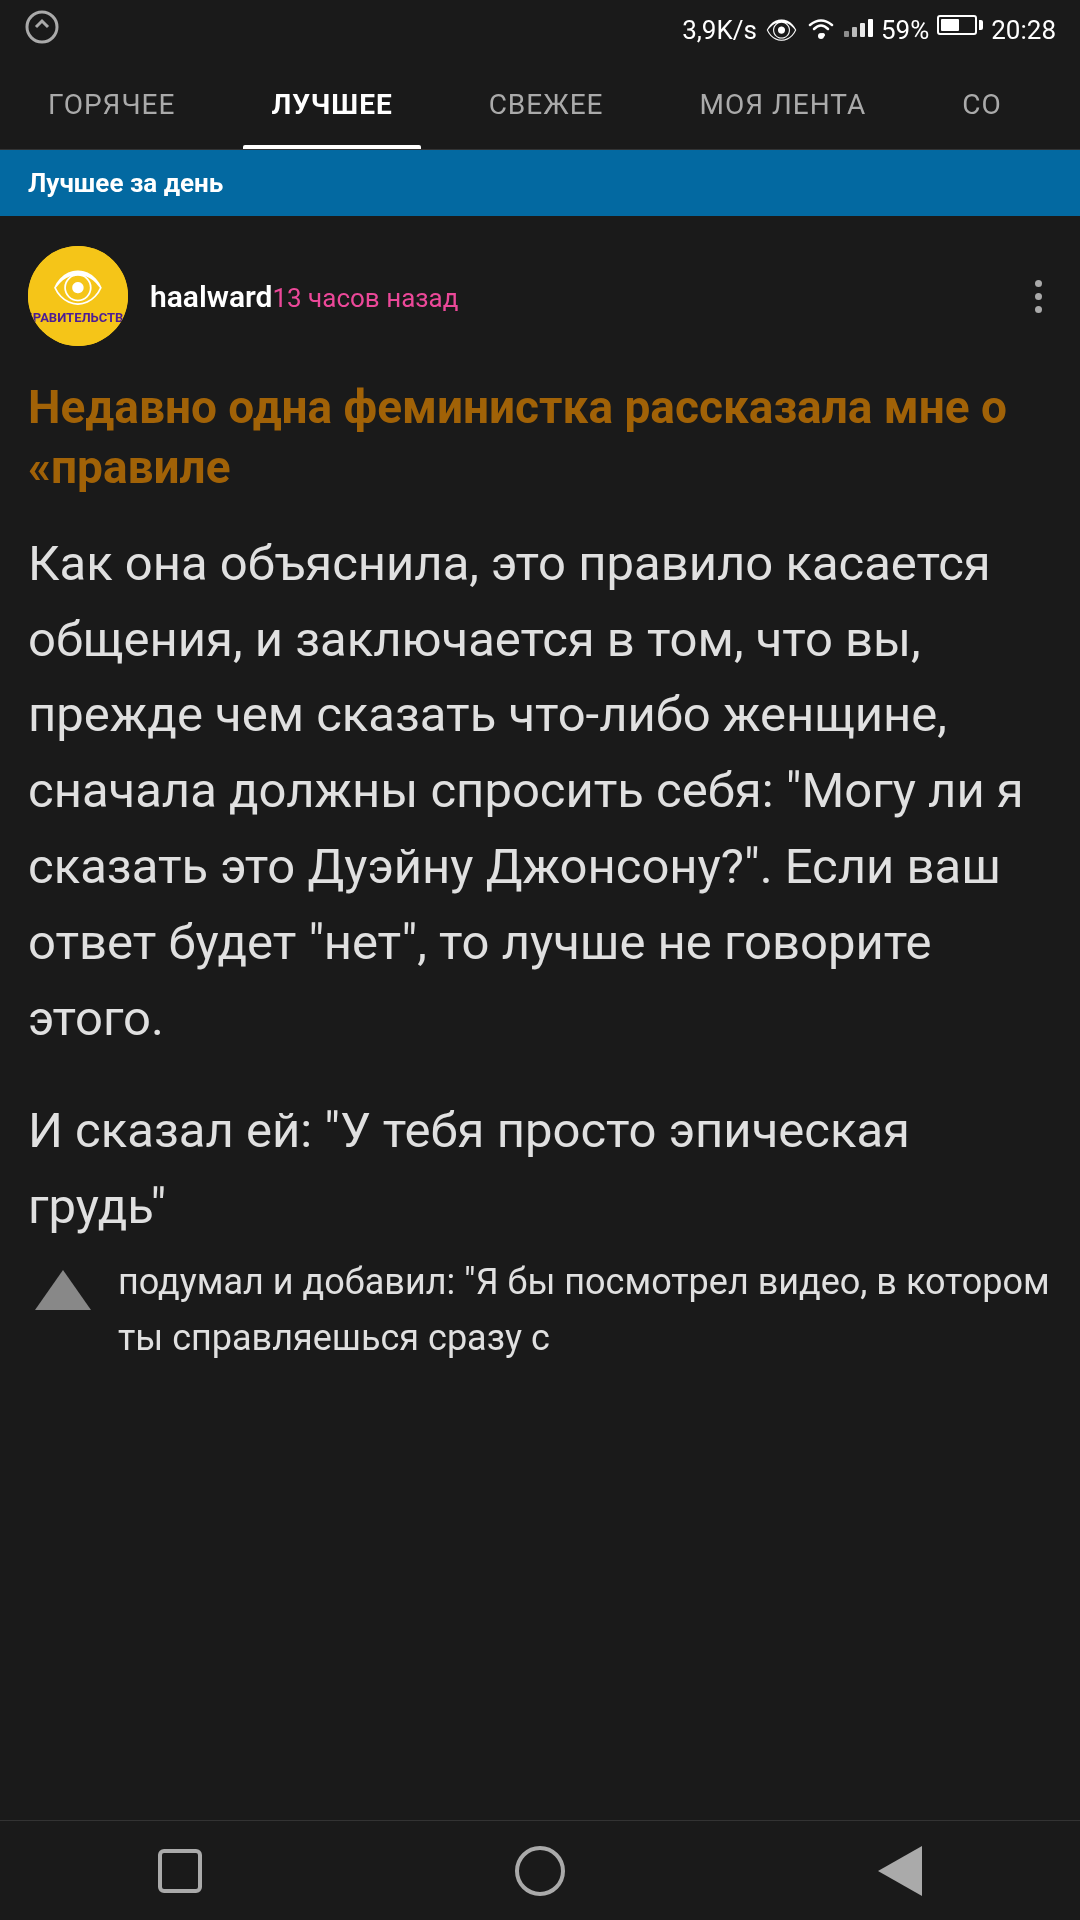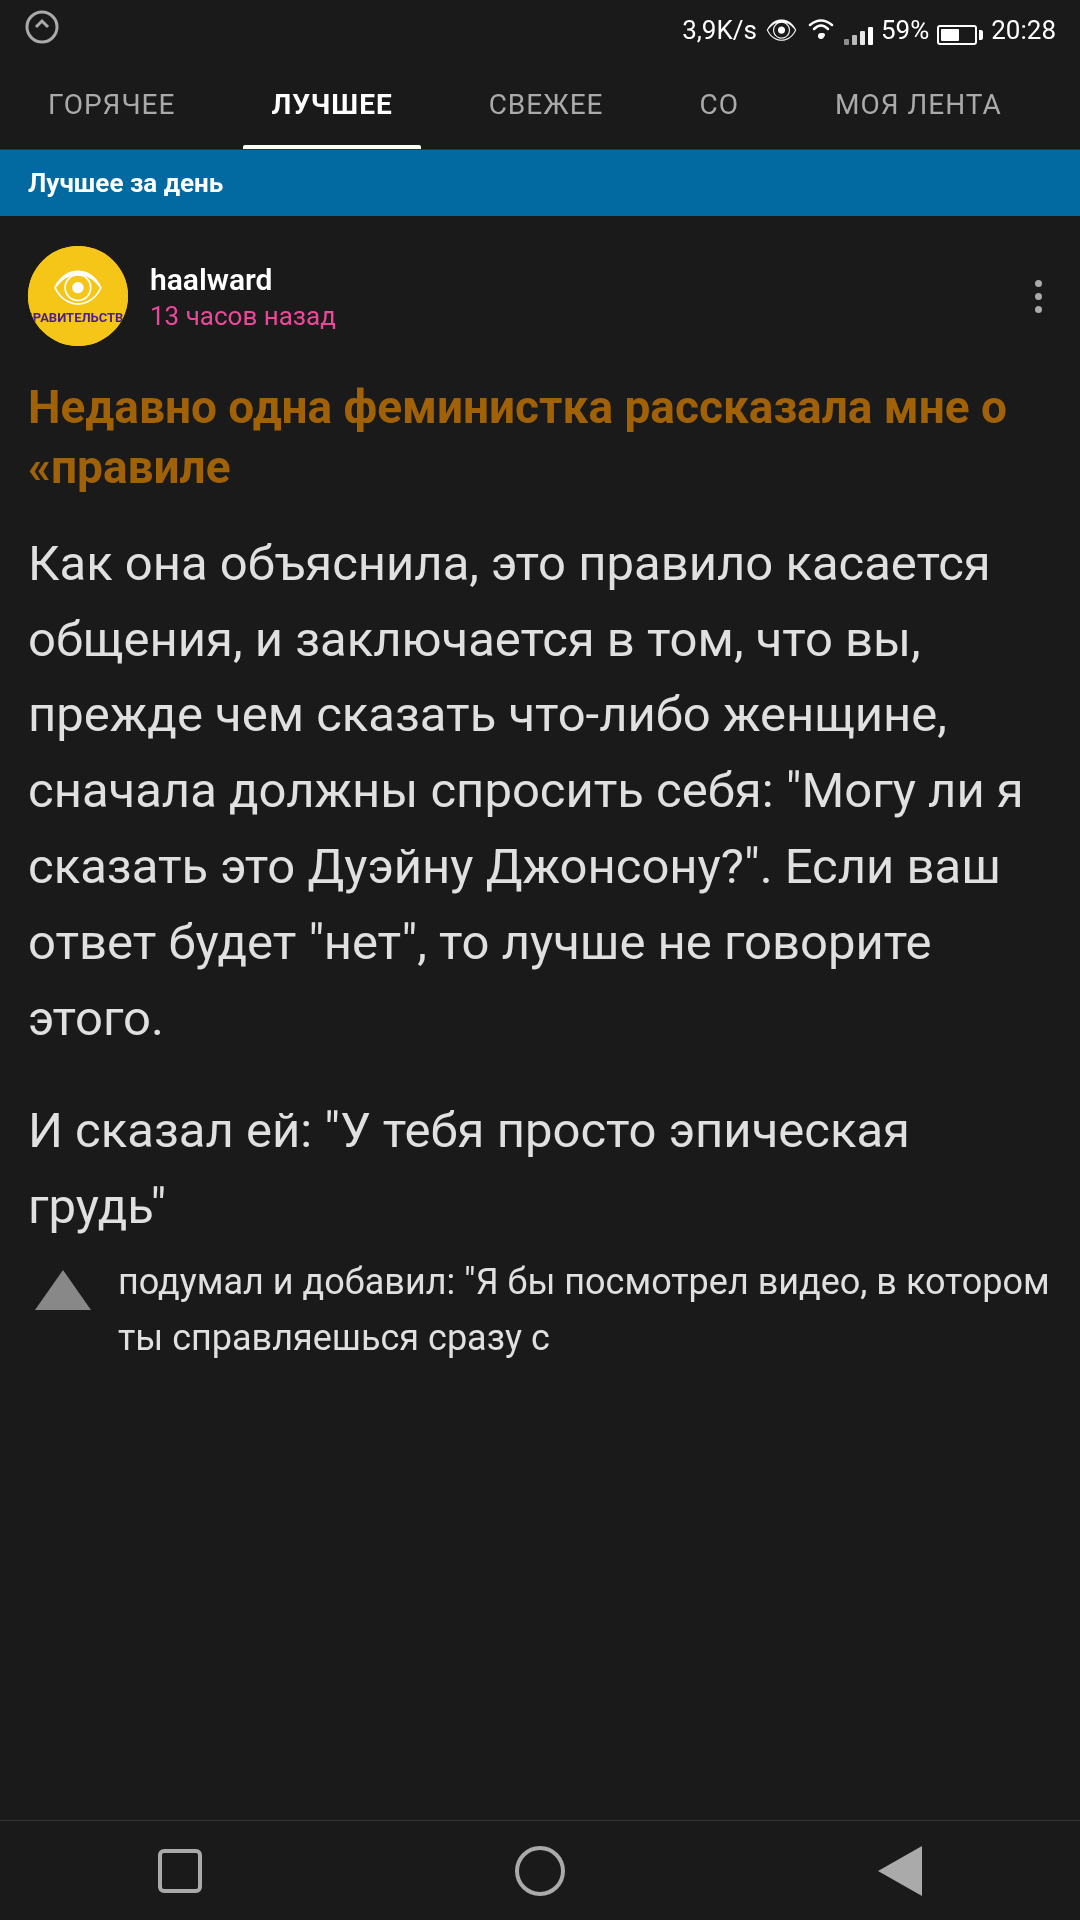--- a/index.html
+++ b/index.html
@@ -26,21 +26,21 @@
       color: #ffffff;
       gap: 18px;
     }
 
     .status-bar .left-icon {
       margin-right: auto;
     }
 
     .status-bar-right {
       display: flex;
-      align-items: flex-end;
+      align-items: flex-start;
       gap: 8px;
     }
 
     
     .nav-tabs {
       background-color: #1a1a1a;
       display: flex;
       align-items: center;
       height: 90px;
       border-bottom: 1px solid #333;
@@ -143,21 +143,21 @@
       font-size: 13px;
       color: #4c1d95;
       font-weight: bold;
       text-align: center;
       line-height: 1.1;
       margin-top: 2px;
     }
 
     .post-meta {
       display: flex;
-      flex-direction: column;
+      flex-direction: row;
     }
 
     .post-author {
       font-size: 30px;
       font-weight: 600;
       color: #ffffff;
     }
 
     .post-time {
       font-size: 26px;
@@ -376,22 +376,22 @@
       <div class="battery-tip"></div>
     </div>
     <span>20:28</span>
   </div>
 </div>
 
 <nav class="nav-tabs">
   <div class="nav-tab">ГОРЯЧЕЕ</div>
   <div class="nav-tab active">ЛУЧШЕЕ</div>
   <div class="nav-tab">СВЕЖЕЕ</div>
+  <div class="nav-tab">МОЯ ЛЕНТА</div>
   <div class="nav-tab">СО</div>
-  <div class="nav-tab">МОЯ ЛЕНТА</div>
 </nav>
 
 <div class="filter-bar">
   <span>Лучшее </span><span>за день</span>
 </div>
 
 <div class="post-container">
 
   <div class="post-header">
     <div class="post-header-left">

